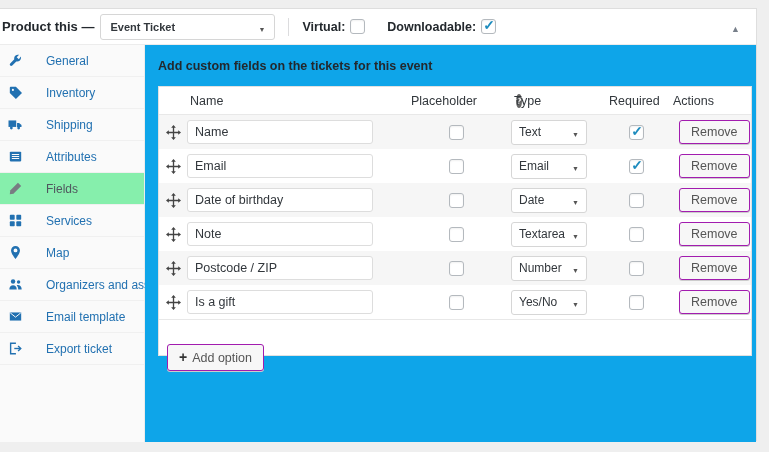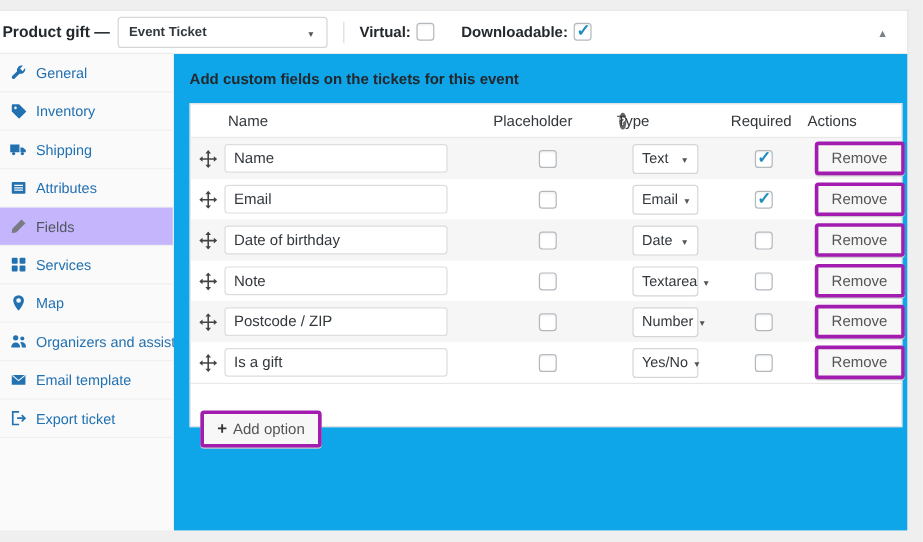--- a/index.html
+++ b/index.html
@@ -107,39 +107,39 @@
   .sidebar {
     width: 145px;
     flex: 0 0 145px;
     background: #fafafa;
     border-right: 1px solid #ececec;
     list-style: none;
   }
   .tab {
     display: flex;
     align-items: center;
-    gap: 8px;
+    gap: 24px;
     height: 32px;
     padding: 0 6px 0 8px;
     border-bottom: 1px solid #f0f0f0;
     color: #2271b1;
     font-size: 12px;
     cursor: pointer;
     white-space: nowrap;
   }
   .tab .icon {
     width: 14px; height: 14px;
     display: inline-flex;
     align-items: center;
     justify-content: center;
     color: #2271b1;
     flex: 0 0 14px;
   }
   .tab svg { display: block; }
-  .tab.active { background: #c4b5fd; color: #50575e; }
+  .tab.active { background: #86efac; color: #50575e; }
   .tab.active .icon { color: #787c82; }
 
   .content { flex: 1; padding: 13px 0 0 13px; background: #0ea5e9; }
   .content-heading {
     font-size: 12.5px;
     font-weight: bold;
     color: #23282d;
     margin: 1px 0 13px 0;
   }
   
@@ -189,32 +189,32 @@
     border: 1px solid #ddd;
     border-radius: 3px;
     padding: 0 7px;
     font-family: "Liberation Sans", sans-serif;
     font-size: 12.5px;
     color: #32373c;
     background: #fff;
   }
   .cell-placeholder, .cell-required { display: flex; justify-content: center; }
   .mini-select {
-    width: 55px;
+    width: 76px;
     height: 25px;
-    margin-left: 18px;
+    margin-left: 2px;
     padding: 0 7px;
   }
   .mini-select .sel-text { font-weight: normal; font-size: 12px; color: #32373c; }
   .mini-select .caret::after { margin-left: 4px; }
   .btn {
     display: inline-flex;
     align-items: center;
     background: #f7f7f7;
-    border: 3px solid #a21caf;
+    border: 1px solid #a21caf;
     border-radius: 3px;
     box-shadow: 0 1px 0 #ccc;
     color: #555;
     font-family: "Liberation Sans", sans-serif;
     font-size: 12.5px;
     cursor: pointer;
     white-space: nowrap;
   }
   .btn-remove { margin-left: 10px; padding: 4px 11px; }
   .tfoot {
@@ -233,21 +233,21 @@
     margin-right: 5px;
     color: #333;
   }
 </style>
 </head>
 <body>
 
 <div class="panel">
 
   <div class="panel-header">
-    <span class="panel-title">Product gift —</span>
+    <span class="panel-title">Product this —</span>
     <div class="wpselect product-type-select">
       <span class="sel-text">Event Ticket</span>
       <span class="caret"></span>
     </div>
     <span class="vsep"></span>
     <span class="chk-label">Virtual:</span>
     <span class="wpcheck"></span>
     <span class="gap20"></span>
     <span class="chk-label">Downloadable:</span>
     <span class="wpcheck checked"></span>

